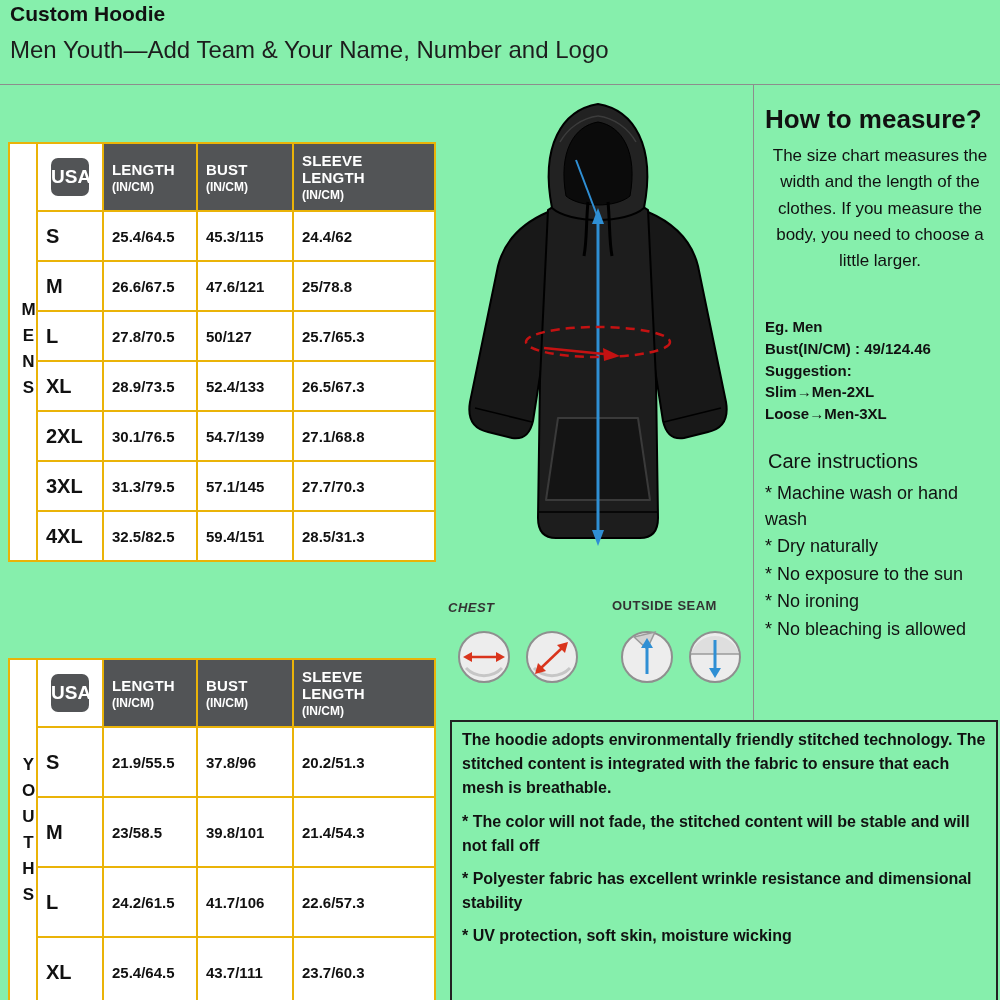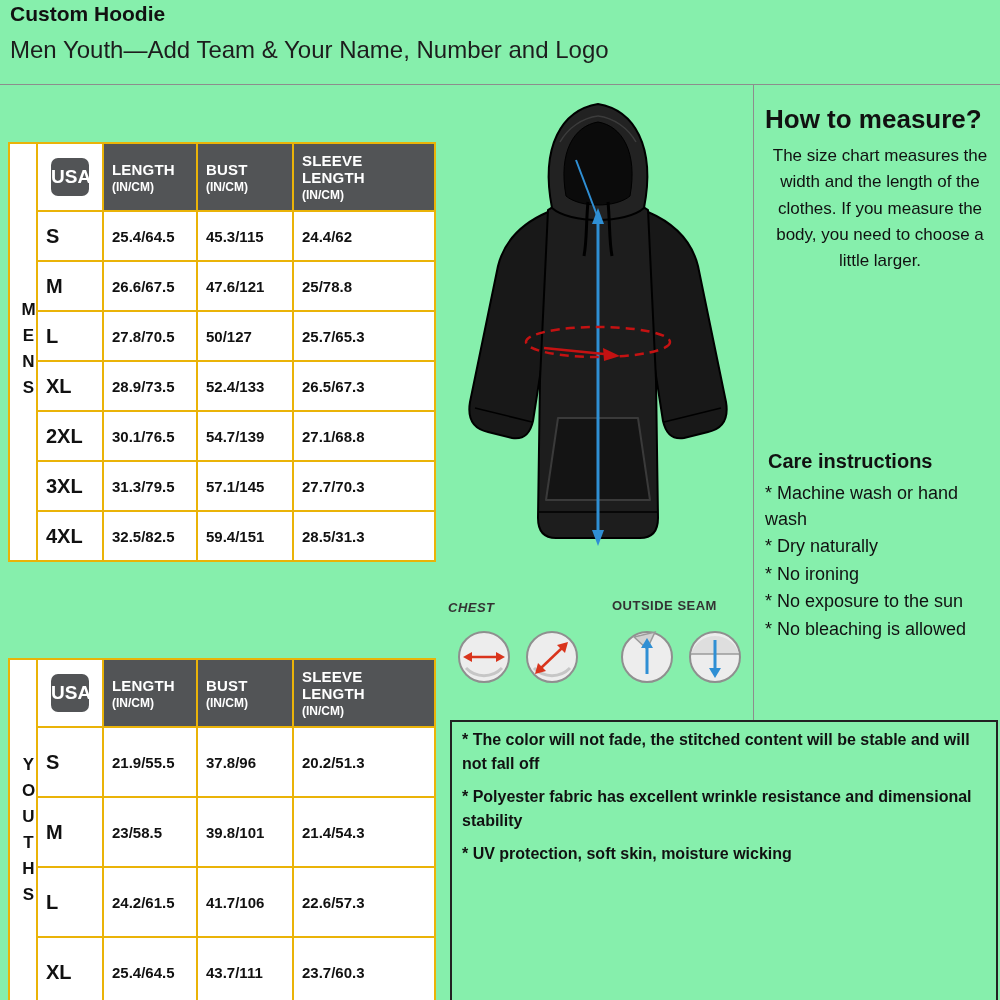--- a/index.html
+++ b/index.html
@@ -41,21 +41,21 @@
   .chest-label { position:absolute; left:448px; top:600px; width:140px; text-align:left; font-size:13px; font-weight:700; color:#333; letter-spacing:.5px;font-style:italic; }
   .seam-label  { position:absolute; left:612px; top:598px; width:142px; text-align:left; font-size:13px; font-weight:700; color:#333; letter-spacing:.5px; }
   .micon { position:absolute; width:58px; height:58px; }
   .mi1 { left:455px; top:628px; } .mi2 { left:523px; top:628px; }
   .mi3 { left:618px; top:628px; } .mi4 { left:686px; top:628px; }
 
   
   .h2m-heading { position:absolute; left:765px; top:104px; font-size:26px; font-weight:600; }
   .h2m-body    { position:absolute; left:765px; top:143px; width:230px; font-size:17px; line-height:1.55; font-weight:400;text-align:center; }
   .eg-block    { position:absolute; left:765px; top:316px; font-size:15px; font-weight:700; line-height:1.45; }
-  .care-head   { position:absolute; left:768px; top:450px; font-size:20px; font-weight:700; }
+  .care-head   { position:absolute; left:768px; top:450px; font-size:20px; font-weight:400; }
   .care-list   { position:absolute; left:765px; top:481px; width:233px; font-size:18px; line-height:1.42; font-weight:400; }
   .care-list div { margin-bottom:2px; }
 
   
   .desc-box { position:absolute; left:450px; top:720px; width:548px; height:282px; border:2px solid #222;
               box-sizing:border-box; padding:6px 10px; font-size:16px; font-weight:700; line-height:1.5; }
   .desc-box .intro { margin:0 0 10px 0; }
   .desc-box .b     { margin:0 0 9px 0; }
 </style>
 </head>
@@ -263,28 +263,36 @@
       <circle cx="29" cy="29" r="25" fill="#ededed" stroke="#8f8f8f" stroke-width="2"></circle>
       <path d="M5 26 A25 25 0 0 1 53 26 Z" fill="#dedede"></path>
       <line x1="5" y1="26" x2="53" y2="26" stroke="#9a9a9a" stroke-width="1.5"></line>
       <line x1="29" y1="12" x2="29" y2="42" stroke="#2f8fd4" stroke-width="3"></line>
       <polygon points="29,50 23,40 35,40" fill="#2f8fd4"></polygon>
     </svg>
   </div>
 
   <div class="h2m-heading">How to measure?</div>
   <div class="h2m-body">The size chart measures the width and the length of the clothes.  If you measure the body, you need to choose a little larger.</div>
+  <div class="eg-block">
+    <div>Eg. Men</div>
+    <div>Bust(IN/CM) : 49/124.46</div>
+    <div>Suggestion:</div>
+    <div>Slim→Men-2XL</div>
+    <div>Loose→Men-3XL</div>
+  </div>
   <div class="care-head">Care instructions</div>
   <div class="care-list">
     <div>* Machine wash or hand wash</div>
     <div>* Dry naturally</div>
+    <div>* No exposure to the sun</div>
     <div>* No ironing</div>
-    <div>* No exposure to the sun</div>
     <div>* No bleaching is allowed</div>
   </div>
 
   <div class="desc-box">
+    <p class="intro">The hoodie adopts environmentally friendly stitched technology. The stitched content is integrated with the fabric to ensure that each mesh is breathable.</p>
     <p class="b">* The color will not fade, the stitched content will be stable and will not fall off</p>
     <p class="b">* Polyester fabric has excellent wrinkle resistance and dimensional stability</p>
     <p class="b">* UV protection, soft skin, moisture wicking</p>
   </div>
 
 </div>
 
 </body></html>

